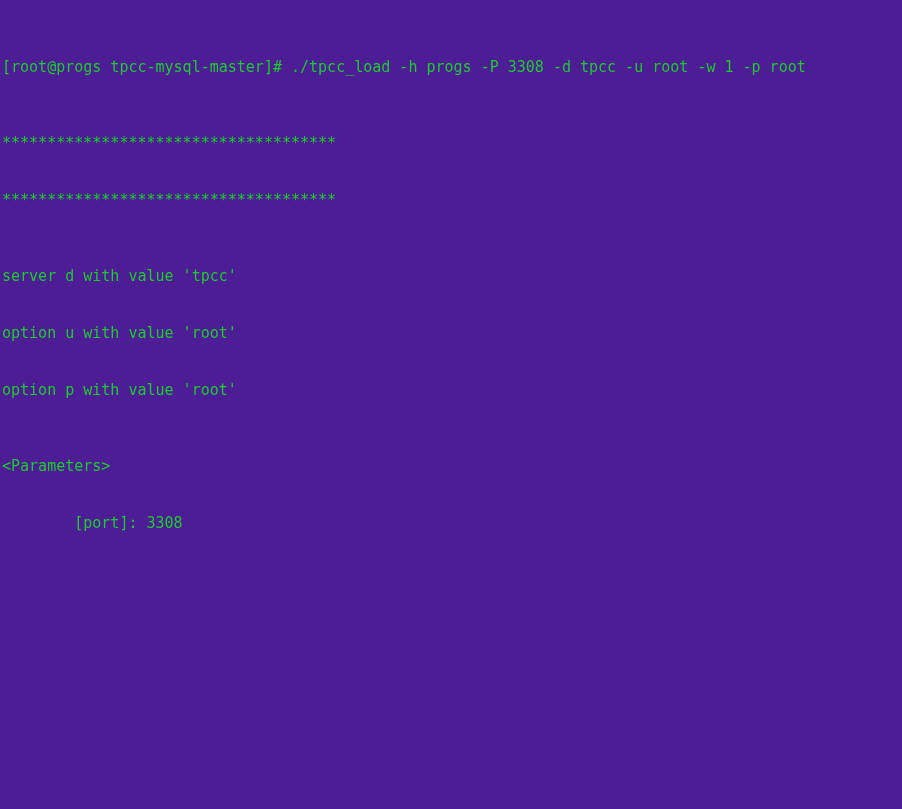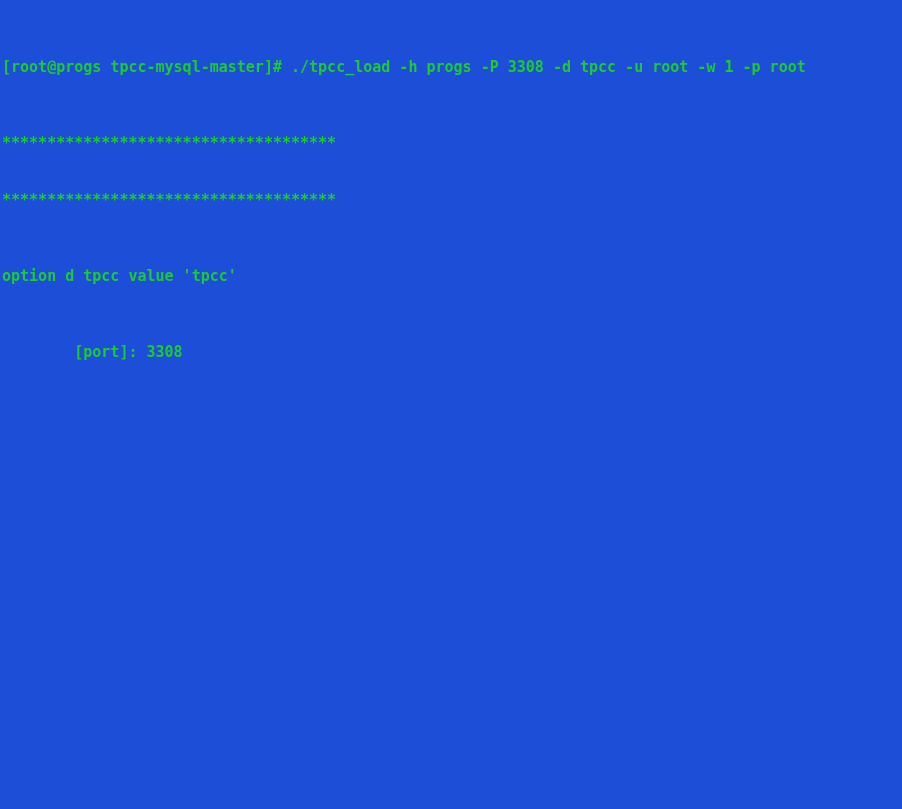--- a/index.html
+++ b/index.html
@@ -38,30 +38,33 @@
     white-space: pre;
     min-height: 19px;
     font-family: "DejaVu Sans Mono", "Liberation Mono", monospace;
   }
   .prompt-line { color: #1ecb2e; }
   .banner-line { color: #1ecb2e; }
 </style>
 </head>
 <body style="background: rgb(0, 0, 0);">
 
-<div id="terminal" style="background: #1d4ed8; color: rgb(30, 203, 46); font-weight: bold;">
+<div id="terminal" style="background: #4c1d95; color: rgb(30, 203, 46);">
   <div id="screen" style="color: rgb(30, 203, 46); line-height: 19px;">
 
     <span class="line prompt-line">[root@progs tpcc-mysql-master]# ./tpcc_load -h progs -P 3308 -d tpcc -u root -w 1 -p root</span>
 
     <span class="line banner-line">*************************************</span>
     <span class="line banner-line">*************************************</span>
 
-    <span class="line">option d tpcc value 'tpcc'</span>
+    <span class="line">server d with value 'tpcc'</span>
+    <span class="line">option u with value 'root'</span>
+    <span class="line">option p with value 'root'</span>
 
+    <span class="line">&lt;Parameters&gt;</span>
     <span class="line">        [port]: 3308</span>
     
     
     
     
 
     
     
 
     

